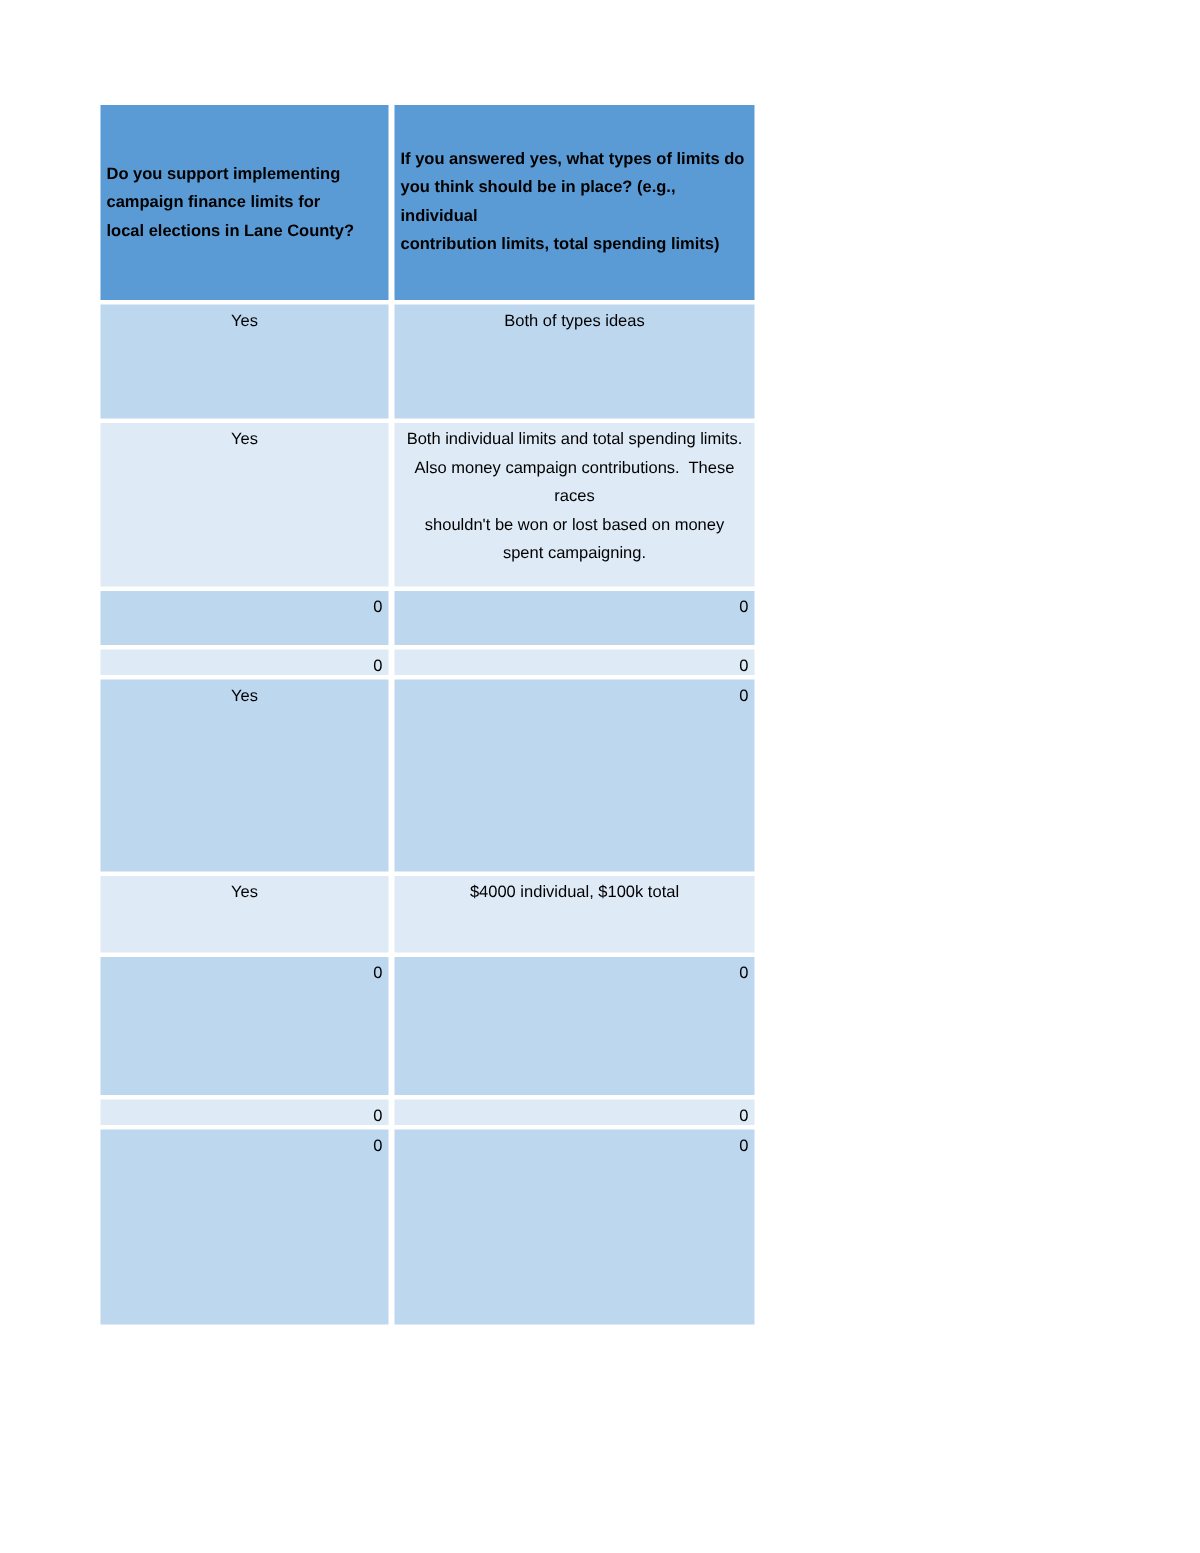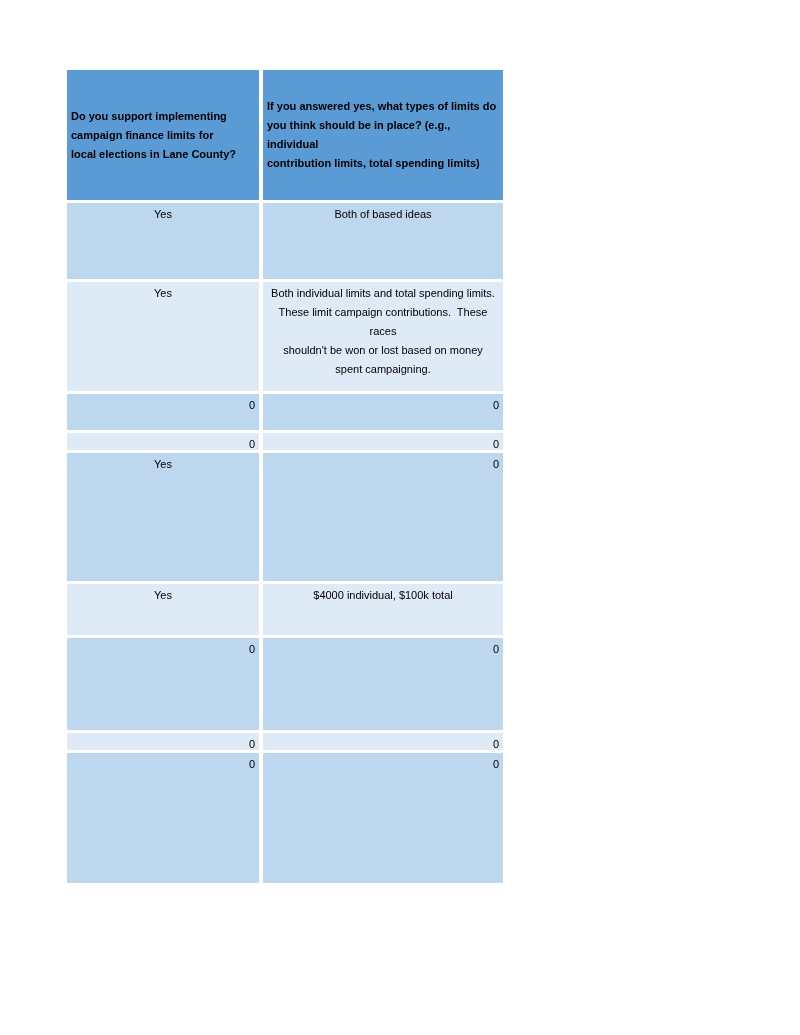--- a/index.html
+++ b/index.html
@@ -55,27 +55,27 @@
       <div class="cell c1">Do you support implementing
 campaign finance limits for
 local elections in Lane County?</div>
       <div class="cell c2">If you answered yes, what types of limits do
 you think should be in place? (e.g., individual
 contribution limits, total spending limits)</div>
     </div>
     <div id="rows">
   <div class="row dark" style="height: 76px;">
     <div class="cell c1 left">Yes</div>
-    <div class="cell c2 left">Both of based ideas</div>
+    <div class="cell c2 left">Both of types ideas</div>
   </div>
 
   <div class="row light" style="height: 109px;">
     <div class="cell c1 left">Yes</div>
     <div class="cell c2 left">Both individual limits and total spending limits.
-These limit campaign contributions.  These races
+Also money campaign contributions.  These races
 shouldn't be won or lost based on money
 spent campaigning.</div>
   </div>
 
   <div class="row dark" style="height: 36px;">
     <div class="cell c1 right">0</div>
     <div class="cell c2 right">0</div>
   </div>
 
   <div class="row light" style="height: 17px;">

